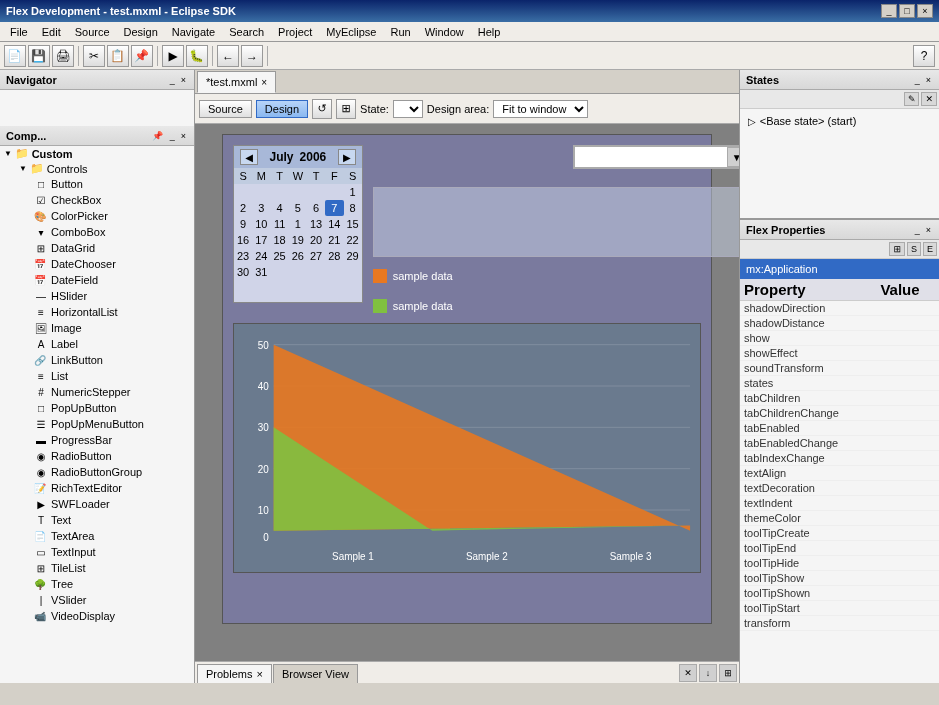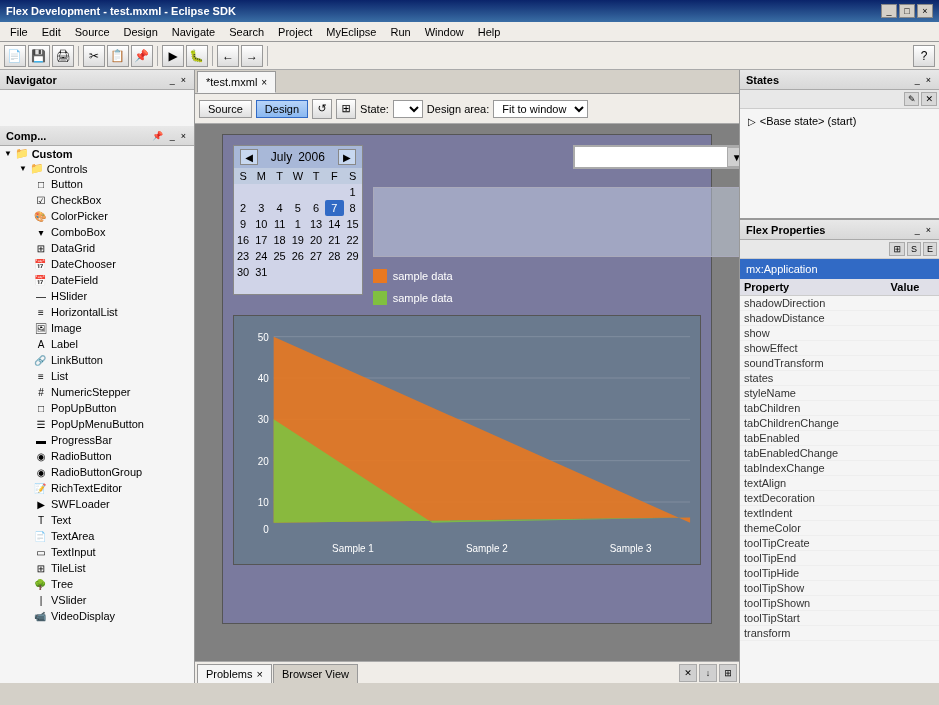--- a/index.html
+++ b/index.html
@@ -59,21 +59,21 @@
     .fit-select { padding: 1px 4px; font-size: 11px; border: 1px solid #999; background: white; }
     
     
     .canvas-area { flex: 1; background: #808080; overflow: auto; padding: 10px; position: relative; display: flex; align-items: flex-start; justify-content: center; }
     .design-canvas { background: #7a7a9e; width: 490px; min-height: 490px; position: relative; border: 1px solid #555; padding: 10px; }
     
     
     .calendar-widget { background: #d0d4e8; border: 1px solid #888; width: 175px; margin-bottom: 10px; }
     .cal-nav { display: flex; align-items: center; justify-content: space-between; background: #a8b8d8; padding: 3px 6px; }
     .cal-nav-btn { background: #c8d8f0; border: 1px solid #888; width: 18px; height: 16px; display: flex; align-items: center; justify-content: center; cursor: pointer; font-size: 10px; }
-    .cal-month-year { font-size: 12px; font-weight: normal; display: flex; gap: 6px; text-align: center; }
+    .cal-month-year { font-size: 12px; font-weight: bold; display: flex; gap: 6px; text-align: center; }
     .cal-grid { width: 100%; border-collapse: collapse; font-size: 11px; }
     .cal-grid th { text-align: center; padding: 2px; background: #c0cce0; font-weight: normal; }
     .cal-grid td { text-align: center; padding: 2px 3px; cursor: pointer; }
     .cal-today { background: #316ac5 !important; color: white !important; border-radius: 2px; }
     
     
     .canvas-combo { background: white; border: 2px solid #aaa; width: 180px; height: 24px; display: flex; align-items: center; justify-content: space-between; padding: 0 4px; margin-bottom: 10px; margin-left: 200px; }
     .combo-arrow { background: #d0d0d0; border: 1px solid #aaa; width: 20px; height: 20px; display: flex; align-items: center; justify-content: center; font-size: 10px; }
     .legend-item { display: flex; align-items: center; gap: 6px; font-size: 11px; color: white; }
     
@@ -100,21 +100,21 @@
     .states-content { flex: 1; overflow: auto; padding: 4px; }
     .states-item { display: flex; align-items: center; gap: 4px; padding: 2px 4px; font-size: 11px; cursor: pointer; }
     .state-icon { font-size: 10px; }
     
     
     .flex-panel { flex: 1; display: flex; flex-direction: column; overflow: hidden; justify-content: space-between; }
     .flex-content { flex: 1; overflow-y: auto; }
     .flex-tree-item { padding: 4px 6px; font-size: 11px; cursor: pointer; }
     .flex-tree-item.selected { background: #316ac5; color: white; }
     .prop-table { width: 100%; border-collapse: collapse; }
-    .prop-table th { background: #e0e0e8; border-bottom: 1px solid #ccc; padding: 2px 4px; font-size: 11px; text-align: left; position: sticky; top: 12px; }
+    .prop-table th { background: #e0e0e8; border-bottom: 1px solid #ccc; padding: 2px 4px; font-size: 15px; text-align: left; position: sticky; top: 12px; }
     .prop-table td { border-bottom: 1px solid #eee; padding: 1px 4px; font-size: 11px; }
     .prop-table td:first-child { color: #333; }
     .prop-table td:last-child { color: #555; }
   </style>
 </head>
 <body>
 
 <div class="title-bar">
   <div class="title-bar-title">Flex Development - test.mxml - Eclipse SDK</div>
   <div class="title-bar-controls">
@@ -470,21 +470,21 @@
             </table>
           </div>
 
           <div style="flex:1; display:flex; flex-direction:column; gap:8px;">
             <div class="canvas-combo">
               <span></span>
               <div class="combo-arrow">▼</div>
             </div>
             <div style="background: rgba(200,210,230,0.5); border: 1px solid #aab; width:100%; height:70px;"></div>
 
-            <div style="display:flex; flex-direction:column; gap:8px; margin-top:4px;">
+            <div style="display:flex; flex-direction:column; gap:16px; margin-top:4px;">
               <div class="legend-item">
                 <div style="width:14px; height:14px; background:#e87820;"></div>
                 <span>sample data</span>
               </div>
               <div class="legend-item">
                 <div style="width:14px; height:14px; background:#80c040;"></div>
                 <span>sample data</span>
               </div>
             </div>
           </div>
@@ -601,24 +601,20 @@
               </tr>
               <tr>
                 <td>soundTransform</td>
                 <td></td>
               </tr>
               <tr>
                 <td>states</td>
                 <td></td>
               </tr>
               <tr>
-                <td>styleName</td>
-                <td></td>
-              </tr>
-              <tr>
                 <td>tabChildren</td>
                 <td></td>
               </tr>
               <tr>
                 <td>tabChildrenChange</td>
                 <td></td>
               </tr>
               <tr>
                 <td>tabEnabled</td>
                 <td></td>

